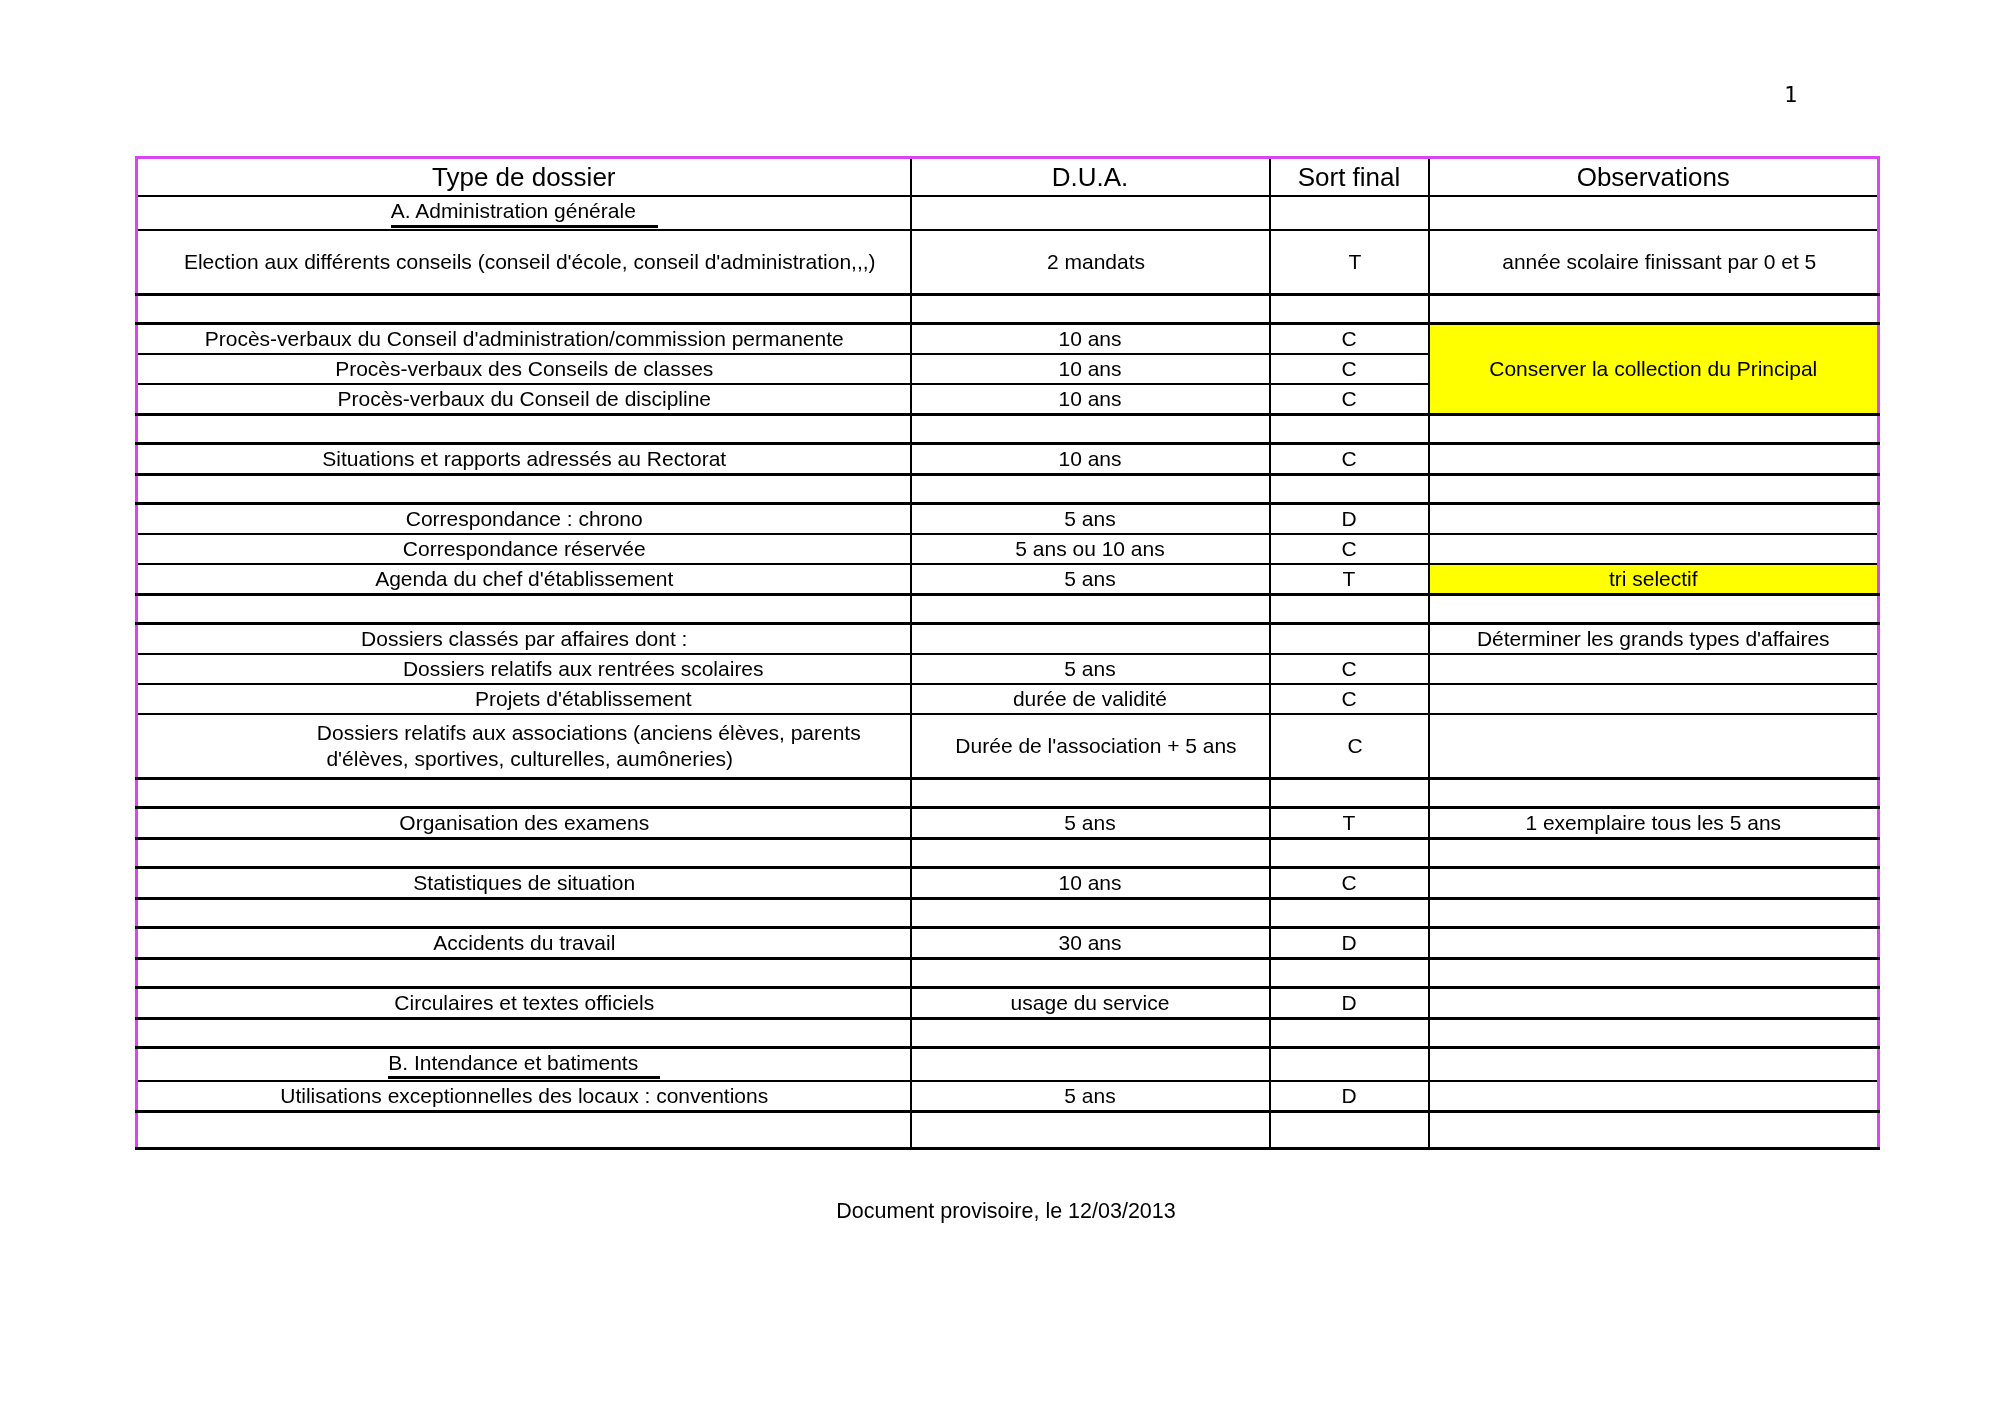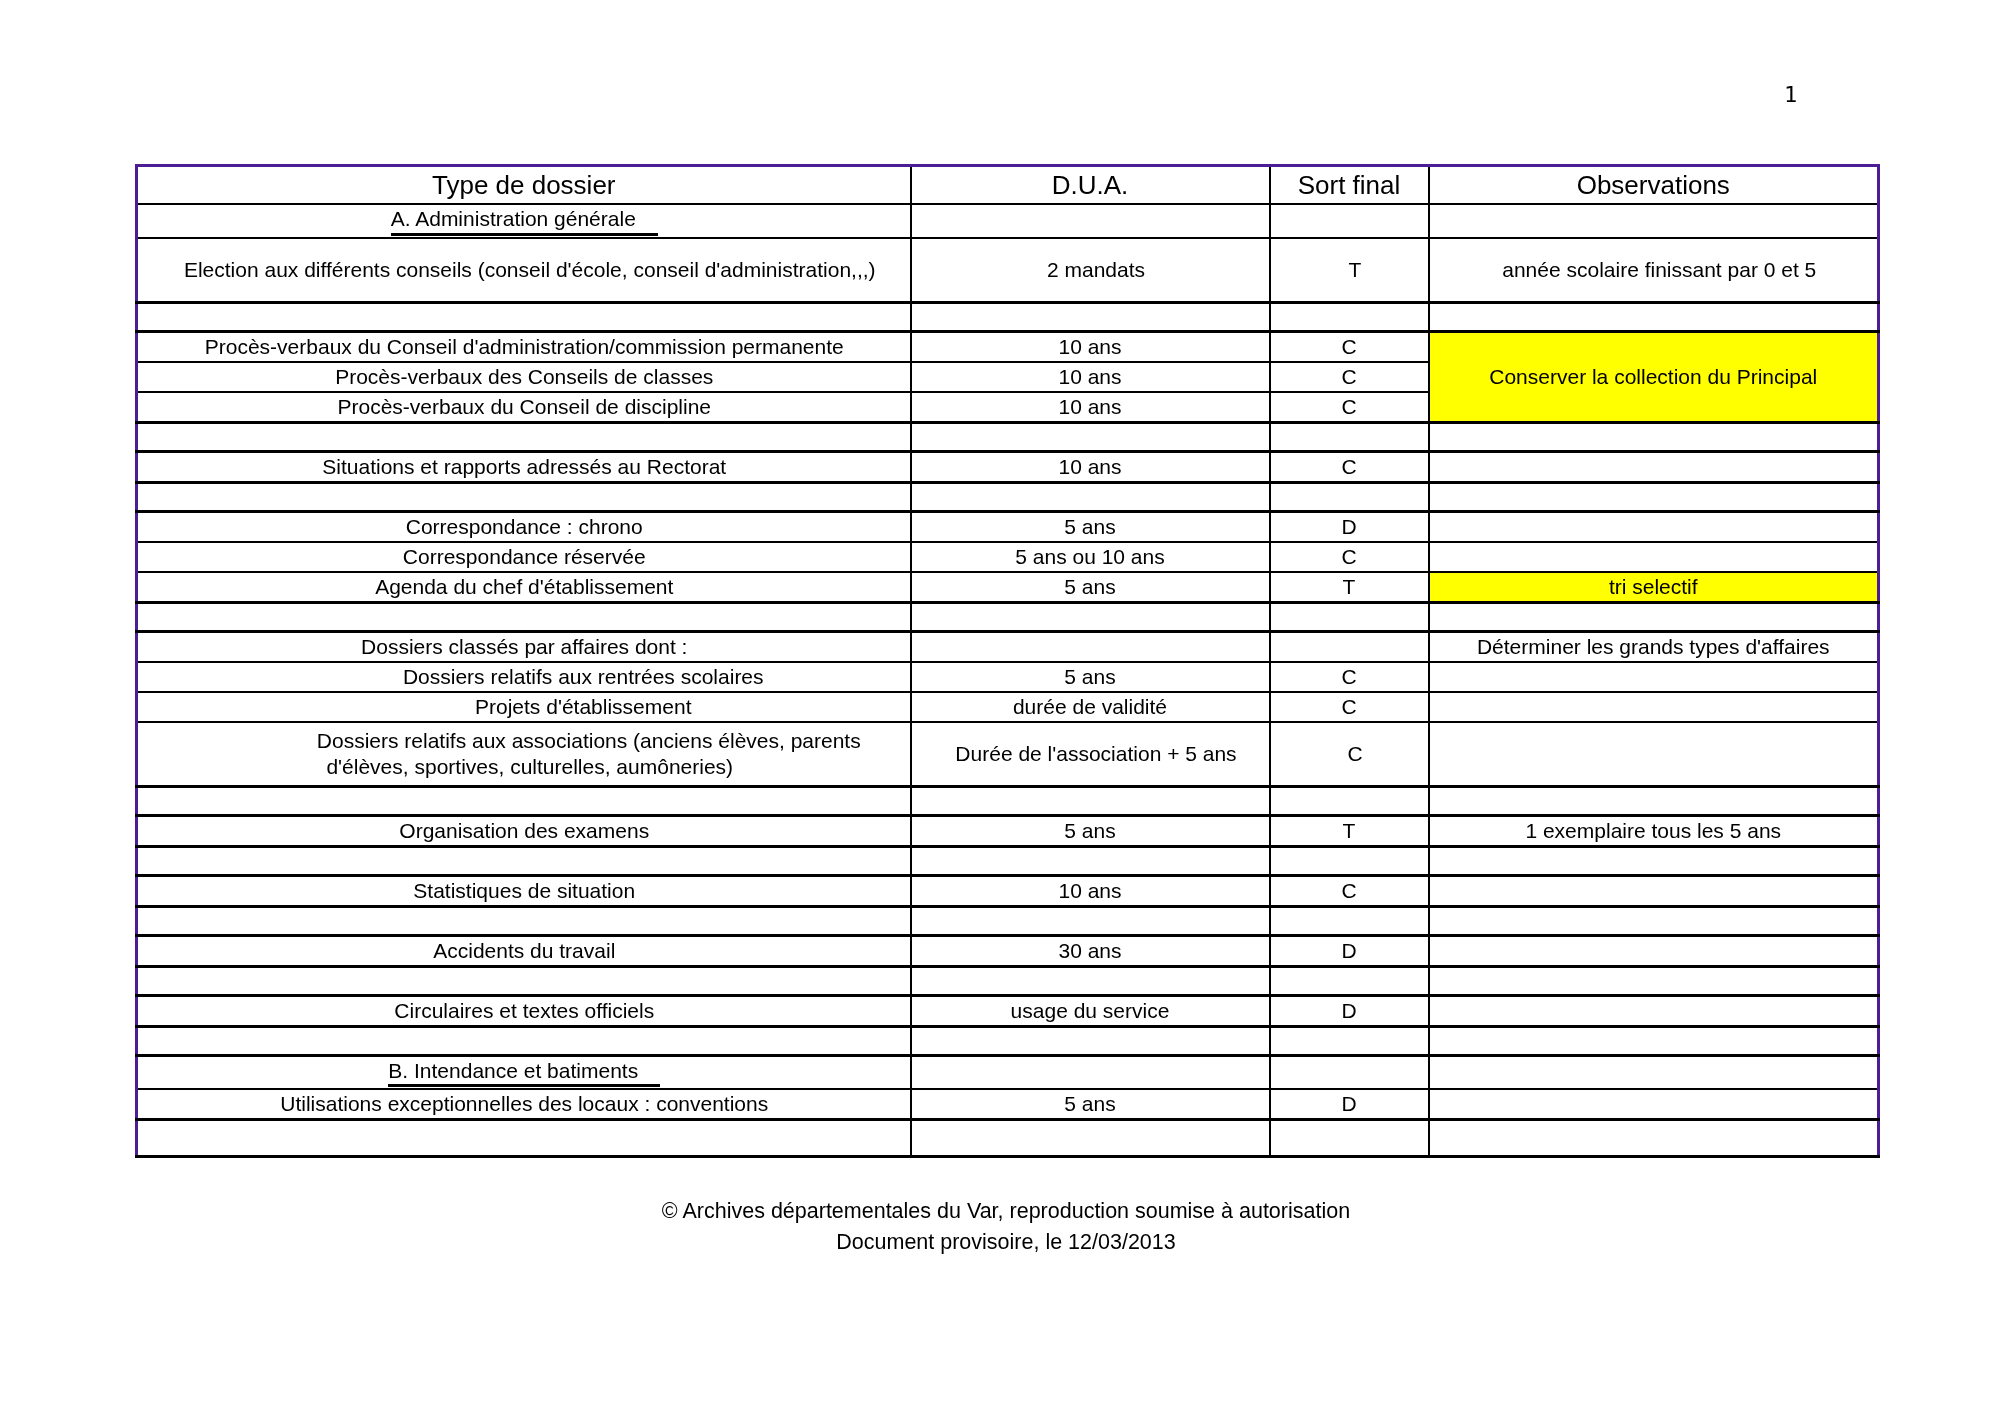--- a/index.html
+++ b/index.html
@@ -19,25 +19,25 @@
   .page-number {
     position: absolute;
     top: 82px;
     left: 1784px;
     font-size: 22px;
     font-family: "DejaVu Sans Mono", monospace;
   }
   table.archive-table {
     position: absolute;
     left: 135px;
-    top: 164px;
+    top: 156px;
     width: 1742px;
     border-collapse: collapse;
     table-layout: fixed;
-    border: 3px solid #4c1d95;
+    border: 3px solid #d946ef;
   }
   .archive-table th {
     border: 2px solid #000;
     font-weight: 400;
     font-size: 26px;
     height: 36px;
     text-align: center;
     vertical-align: middle;
     padding: 0 2px;
     overflow: hidden;
@@ -268,17 +268,16 @@
           <td class="c-label"></td>
           <td class="c-dua"></td>
           <td class="c-sort"></td>
           <td class="c-obs"></td>
         </tr>
       </tbody>
   </table>
 
   <div class="footer">
     <div class="gap"></div>
-    <div class="line">© Archives départementales du Var, reproduction soumise à autorisation</div>
     <div class="line">Document provisoire, le 12/03/2013</div>
   </div>
 
 </div>
 
 </body></html>

